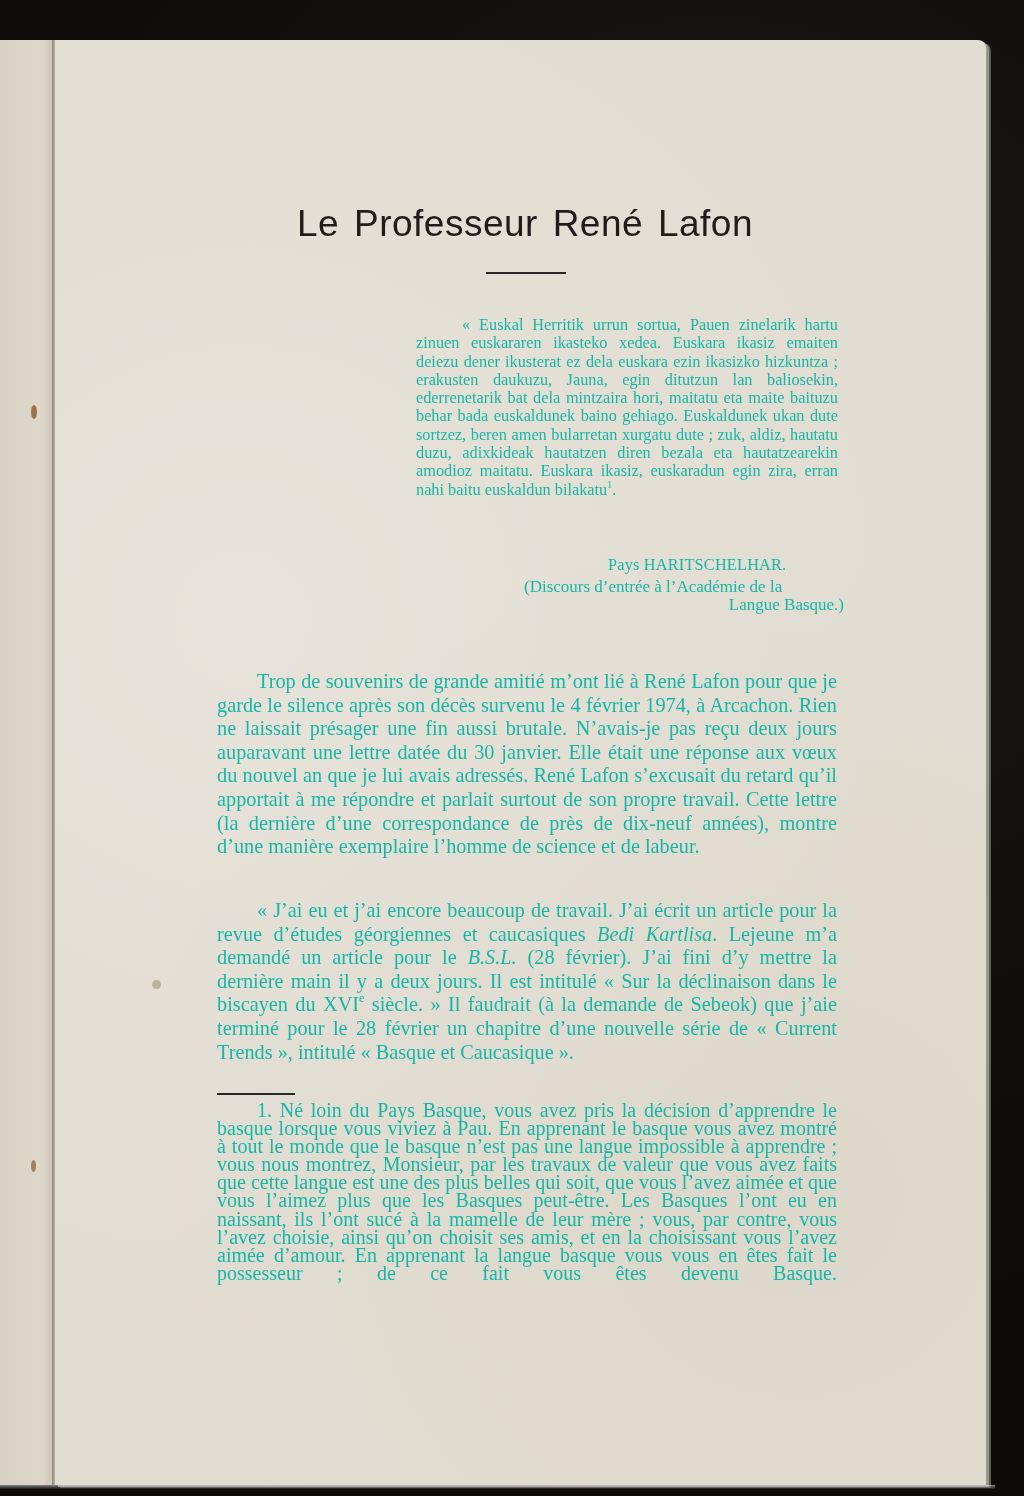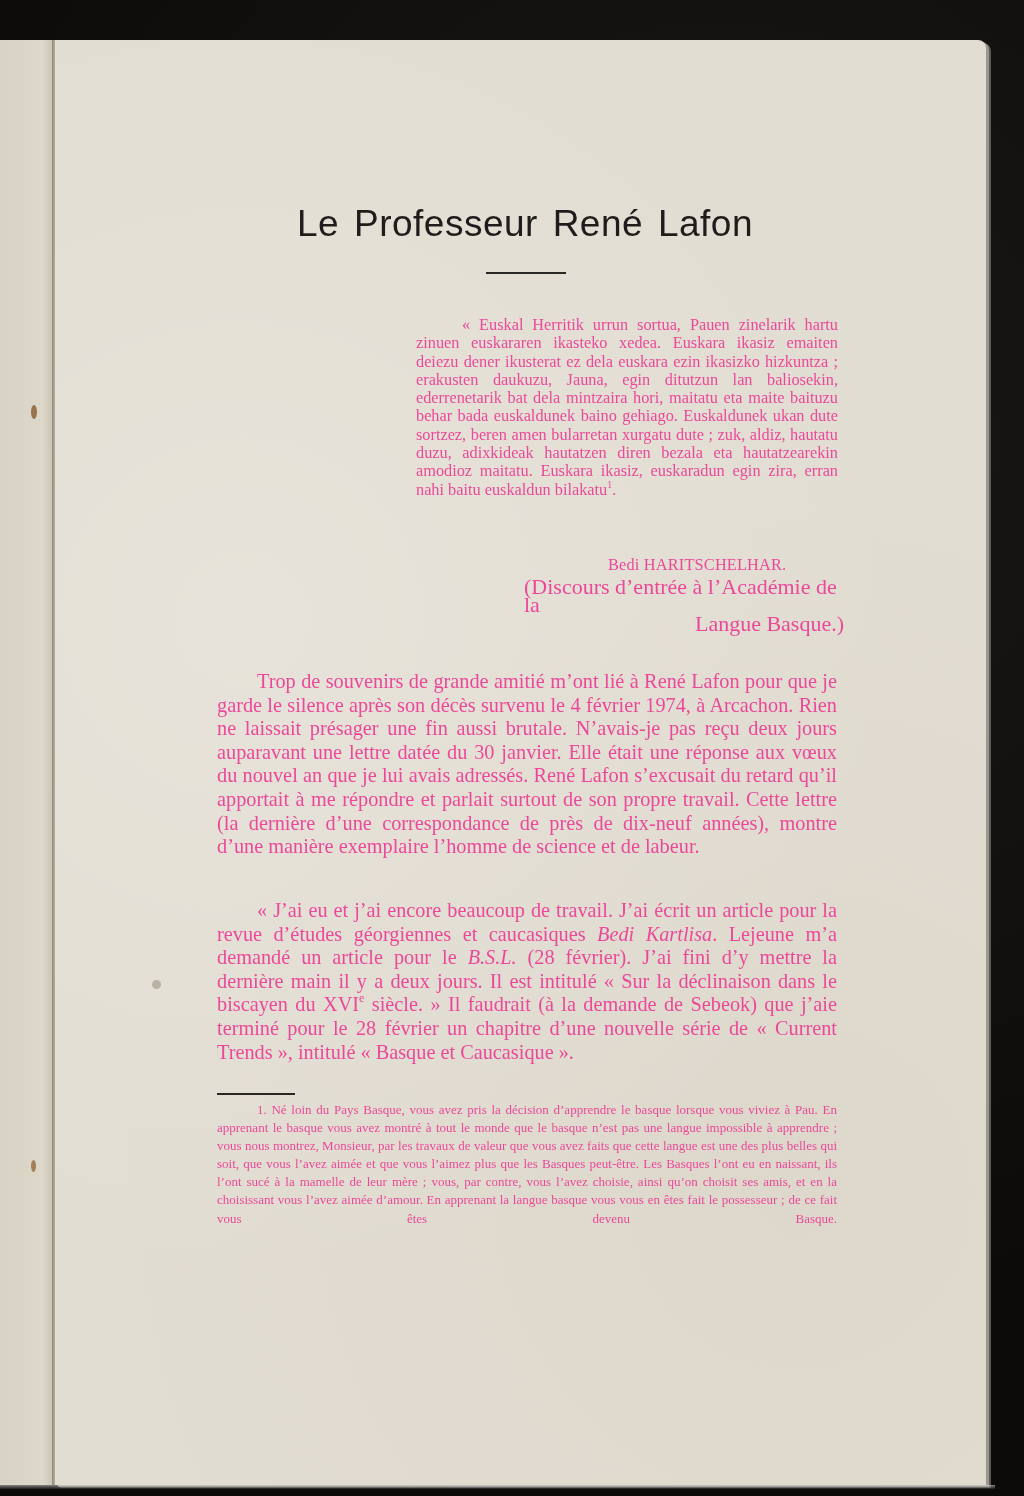--- a/index.html
+++ b/index.html
@@ -42,56 +42,56 @@
     position: absolute; left: 0; width: 1050px; top: 203px;
     text-align: center;
     font-family: "Liberation Sans", sans-serif;
     font-size: 37px; color: #1e1d1b; letter-spacing: 0.5px; word-spacing: 4px;
   }
   .title-rule {
     position: absolute; left: 486px; top: 272px; width: 80px; height: 2px;
     background: #2a2826;
   }
 
-  .serif { font-family: "Liberation Serif", serif; color: #ec4899; }
+  .serif { font-family: "Liberation Serif", serif; color: #14b8a6; }
 
   .epigraph {
     position: absolute; left: 416px; top: 316px; width: 422px;
     font-size: 16.3px; line-height: 18.3px; text-align: justify;
     text-align-last: left;
   }
   .epigraph p { margin: 0; text-indent: 46px; text-align: justify; }
   .epi-author {
     position: absolute; left: 608px; top: 555px;
     font-size: 16.3px; letter-spacing: 0.2px;
   }
   .epi-source {
     position: absolute; left: 524px; top: 578px; width: 320px;
-    font-size: 22px; line-height: 18.3px;
+    font-size: 17px; line-height: 18.3px;
   }
   .epi-source span { display: block; }
   .epi-source .l2 { padding-left: 16px; text-align: right; }
 
   .body-text {
     position: absolute; left: 217px; width: 620px;
     font-size: 20.3px; line-height: 23.6px; text-align: justify; margin-top: 16px;
   }
   .body-text p { margin: 0; text-indent: 40px; text-align: justify; }
   .para-1 { top: 654px; }
   .para-2 { top: 883px; }
   .para-2 i { }
   sup { font-size: 0.6em; vertical-align: 0.7em; line-height: 0; }
 
   .fn-rule {
     position: absolute; left: 217px; top: 1093px; width: 78px; height: 2px;
     background: #2a2826;
   }
   .footnote {
     position: absolute; left: 217px; top: 1101px; width: 620px;
-    font-size: 13px; line-height: 18.1px;
+    font-size: 20px; line-height: 18.1px;
   }
   .footnote p { margin: 0; text-indent: 40px; text-align: justify; text-align-last: justify; }
 </style>
 </head>
 <body>
 
 <div class="scan-bg"></div>
 <div class="left-page"></div>
 <div class="gutter"></div>
 <div class="page"></div>
@@ -99,21 +99,21 @@
 <div class="spot spot-a"></div>
 <div class="spot spot-b"></div>
 <div class="spot spot-c"></div>
 
 <h1 class="title" style="margin:0;font-weight:normal;">Le Professeur René Lafon</h1>
 <div class="title-rule"></div>
 
 <div class="epigraph serif">
   <p><span>« Euskal Herritik urrun sortua, Pauen zinelarik hartu zinuen euskararen ikasteko xedea. Euskara ikasiz emaiten deiezu dener ikusterat ez dela euskara ezin ikasizko hizkuntza ; erakusten daukuzu, Jauna, egin ditutzun lan baliosekin, ederrenetarik bat dela mintzaira hori, maitatu eta maite baituzu behar bada euskaldunek baino gehiago. Euskaldunek ukan dute sortzez, beren amen bularretan xurgatu dute ; zuk, aldiz, hautatu duzu, adixkideak hautatzen diren bezala eta hautatzearekin amodioz maitatu. Euskara ikasiz, euskaradun egin zira, erran nahi baitu euskaldun bilakatu</span><sup>1</sup><span>.</span></p>
 </div>
-<div class="epi-author serif">Bedi HARITSCHELHAR.</div>
+<div class="epi-author serif">Pays HARITSCHELHAR.</div>
 <div class="epi-source serif">
   <span>(Discours d’entrée à l’Académie de la</span>
   <span class="l2">Langue Basque.)</span>
 </div>
 
 <div class="body-text serif para-1">
   <p>Trop de souvenirs de grande amitié m’ont lié à René Lafon pour que je garde le silence après son décès survenu le 4 février 1974, à Arcachon. Rien ne laissait présager une fin aussi brutale. N’avais-je pas reçu deux jours auparavant une lettre datée du 30 janvier. Elle était une réponse aux vœux du nouvel an que je lui avais adressés. René Lafon s’excusait du retard qu’il apportait à me répondre et parlait surtout de son propre travail. Cette lettre (la dernière d’une correspondance de près de dix-neuf années), montre d’une manière exemplaire l’homme de science et de labeur.</p>
 </div>
 
 <div class="body-text serif para-2">

